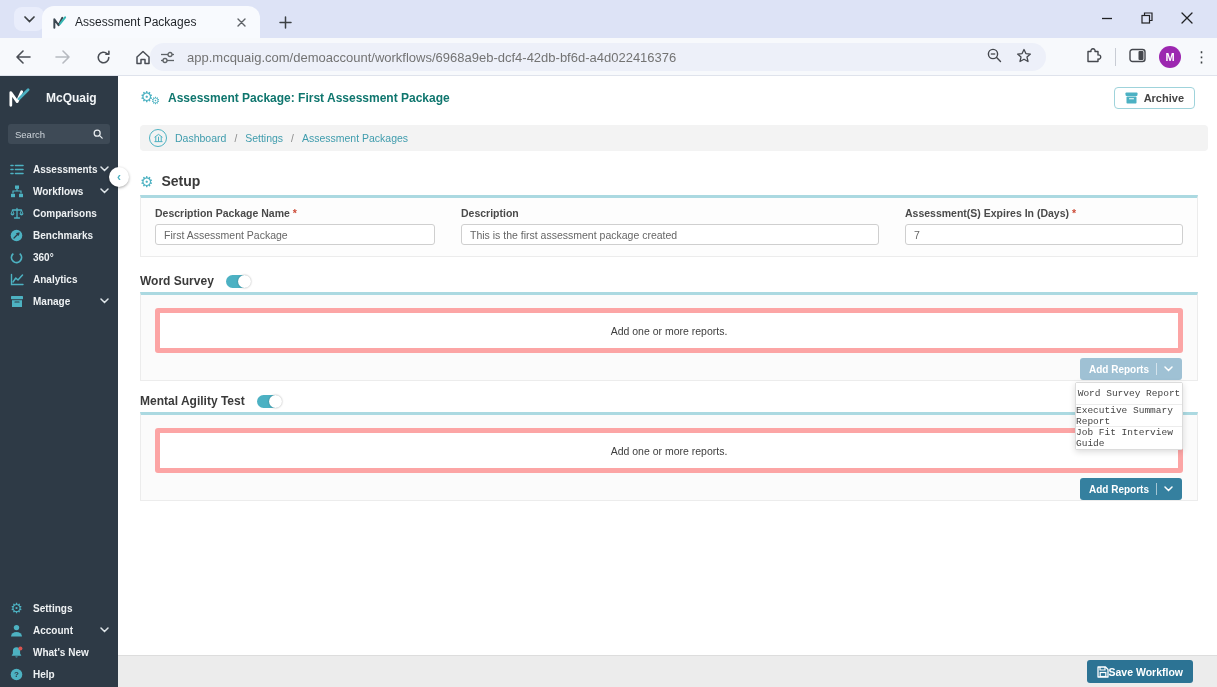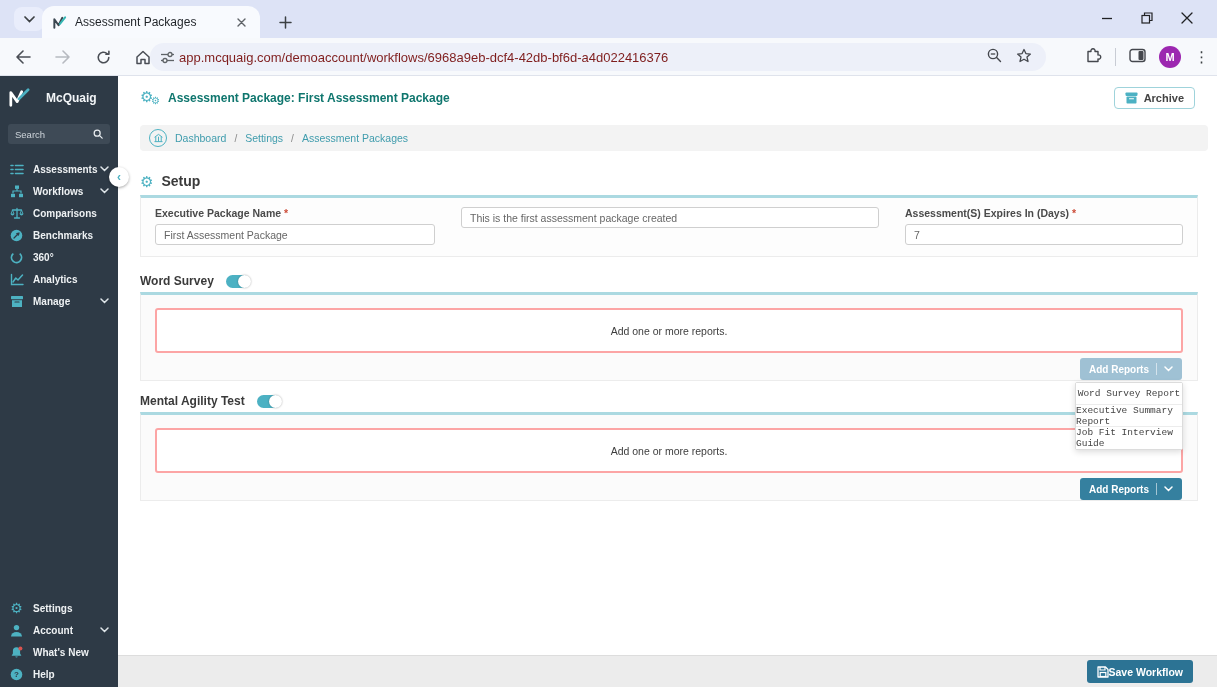--- a/index.html
+++ b/index.html
@@ -16,21 +16,21 @@
   .tab-close { width:18px; height:18px; border-radius:50%; display:flex; align-items:center; justify-content:center; cursor:pointer; }
   .new-tab { position:absolute; left:272px; top:9px; width:26px; height:26px; display:flex; align-items:center; justify-content:center; cursor:pointer; }
   .win-controls { position:absolute; right:10px; top:4px; display:flex; }
   .win-btn { width:40px; height:28px; display:flex; align-items:center; justify-content:center; cursor:pointer; }
 
   .toolbar { position:absolute; top:38px; left:0; width:100%; height:38px; background:#f7f9fc; border-bottom:1px solid #dfe3ec; }
   .nav-icons { position:absolute; left:10px; top:0; height:38px; display:flex; align-items:center; gap:14px; }
   .nav-btn { width:26px; height:26px; display:flex; align-items:center; justify-content:center; cursor:pointer; }
   .url-pill { position:absolute; left:150px; top:5px; width:896px; height:28px; border-radius:14px; background:#edf0f9;
     display:flex; align-items:center; padding:0 10px; }
-  .url-text { flex:1; font-size:13px; color:#7f1d1d; margin-left:4px; white-space:nowrap; overflow:hidden; }
+  .url-text { flex:1; font-size:13px; color:#737373; margin-left:12px; white-space:nowrap; overflow:hidden; }
   .pill-icons { display:flex; align-items:center; gap:14px; margin-right:4px; }
   .tb-right { position:absolute; right:8px; top:0; height:38px; display:flex; align-items:center; gap:13px; }
   .tb-sep { width:1px; height:18px; background:#c8ccd4; }
   .avatar { width:22px; height:22px; border-radius:50%; background:#9c27b0; color:#fff; font-size:11px; font-weight:bold;
     display:flex; align-items:center; justify-content:center; cursor:pointer; }
   .kebab { font-size:15px; color:#3c4043; letter-spacing:0; cursor:pointer; }
 
   
   .app { position:absolute; top:76px; left:0; right:0; bottom:0; display:flex; }
 
@@ -84,21 +84,21 @@
   .f-name { width:280px; } .f-desc { width:418px; } .f-exp { width:278px; }
 
   .sec-title-row { display:flex; align-items:center; gap:12px; }
   .sec-title { font-size:12px; font-weight:bold; color:#3a3a3a; }
   .toggle { width:24px; height:13px; border-radius:7px; background:#4cb1c3; position:relative; cursor:pointer; flex:none; }
   .toggle .knob { position:absolute; right:-1px; top:0; width:13px; height:13px; border-radius:50%; background:#fff;
     box-shadow:0 0 2px rgba(0,0,0,.35); }
 
   .sec-panel { margin-top:4px; background:#fbfbfb; position:relative; }
   .ws-panel { height:89px; } .ma-panel { height:89px; }
-  .empty-box { margin:13px 14px 0 14px; height:45px; background:#fff; border:2px solid #fca5a5; border-radius:3px;
+  .empty-box { margin:13px 14px 0 14px; height:45px; background:#fff; border:5px solid #fca5a5; border-radius:3px;
     display:flex; align-items:center; justify-content:center; }
   .empty-box span { font-size:10.5px; color:#3e3e3e; }
   .panel-actions { display:flex; justify-content:flex-end; margin:5px 15px 0 0; }
   .add-reports { height:22px; padding:0 9px; border:none; border-radius:3px; background:#35809f; color:#fff;
     font-size:10px; font-weight:bold; display:flex; align-items:center; cursor:pointer; font-family:inherit; }
   .add-reports .sep { width:1px; height:12px; background:rgba(255,255,255,.55); margin:0 7px; }
   .add-reports.open-state { background:#9fc1d4; }
 
   .dropdown { display:none; position:absolute; right:14px; top:87px; width:108px; background:#fff;
     border:1px solid #dcdcdc; border-radius:2px; box-shadow:0 2px 6px rgba(0,0,0,.14); z-index:40; }
@@ -398,24 +398,25 @@
     </div>
 
     <div class="content">
       <div class="setup-head">
         <span class="gear-glyph" style="font-size:15px;">⚙</span>
         <span class="t">Setup</span>
       </div>
 
       <div class="setup-panel panel-top">
         <div class="field f-name">
-          <label><span>Executive Package Name</span><span class="req">*</span></label>
+          <label><span>Description Package Name</span><span class="req">*</span></label>
           <input readonly="" value="First Assessment Package" style="">
         </div>
         <div class="field f-desc">
+          <label><span>Description</span></label>
           <input readonly="" value="This is the first assessment package created" style="">
         </div>
         <div class="field f-exp">
           <label><span>Assessment(S) Expires In (Days)</span><span class="req">*</span></label>
           <input readonly="" value="7" style="">
         </div>
       </div>
 
       <div class="sec-title-row ws-gap">
         <span class="sec-title">Word Survey</span>

